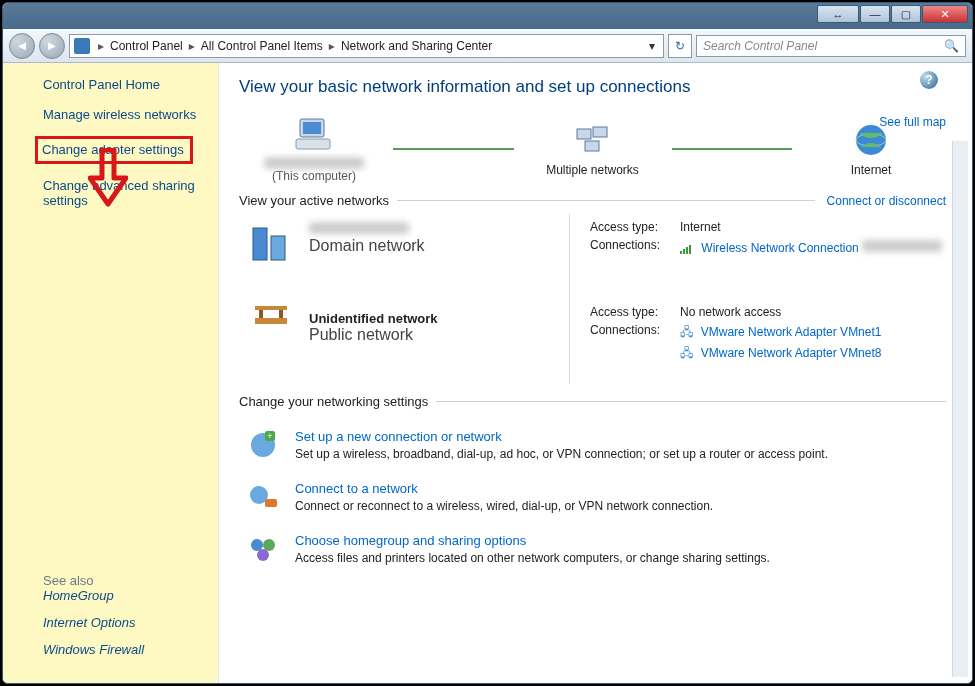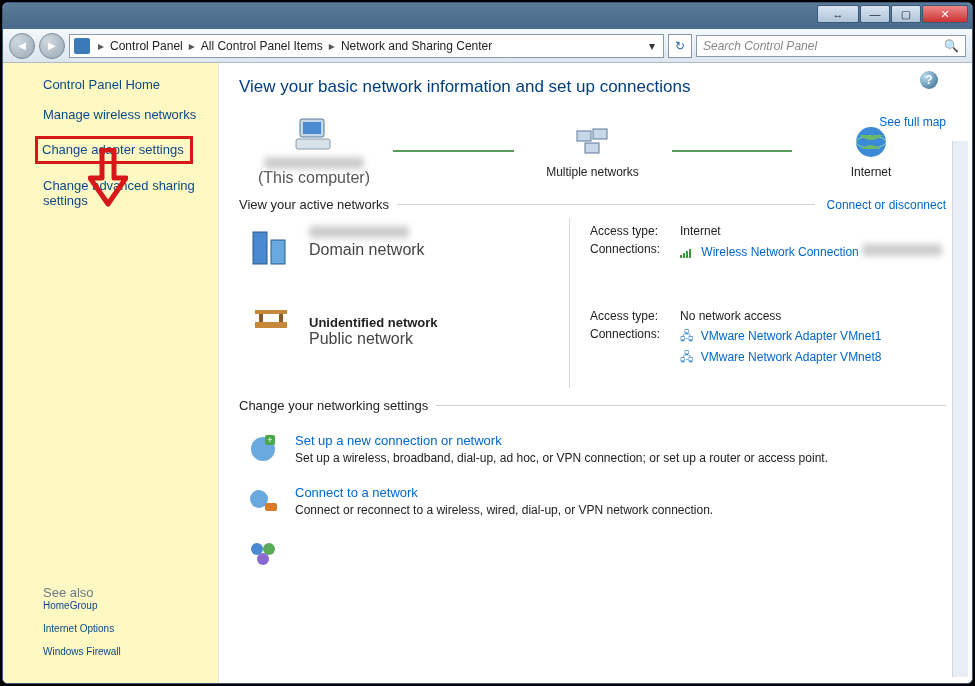--- a/index.html
+++ b/index.html
@@ -98,39 +98,39 @@
   border: 3px solid #d81818;
   padding: 3px 6px 3px 4px;
   margin-left: -8px;
   display:inline-block;
 }
 .arrow-annot {
   position:absolute; left: 85px; top: 85px;
   width: 40px; height: 60px;
 }
 .see-also { margin-top: auto; color:#6a7a8a; font-size:13px; margin-bottom:0;}
-.see-item { color:#0a4a8a; font-size:10px; margin-bottom:12px; cursor:pointer;}
+.see-item { color:#0a4a8a; font-size:13px; margin-bottom:12px; cursor:pointer;font-style:italic;}
 .main {
   flex:1; padding: 14px 26px 14px 20px; overflow:auto; position:relative;
   border-left: 1px solid #dfe6ec;
 }
 .help-icon {
   position:absolute; top: 8px; right: 34px;
   width:18px; height:18px; border-radius:50%;
   background: radial-gradient(circle at 30% 30%, #bde, #58a 70%);
   color:#fff; font-size:12px; font-weight:bold;
   display:flex;align-items:center;justify-content:center;
 }
 h1.page-title { color:#003e7e; font-size:17px; font-weight:400; margin-bottom:18px;}
 .netmap { display:flex; align-items:center; justify-content:center; gap:0; margin-bottom:8px; position:relative;}
 .netmap-link { position:absolute; right:0; top:0; color:#0066cc; font-size:12px; cursor:pointer;}
 .netnode { display:flex; flex-direction:column; align-items:center; width:150px;}
 .netnode-icon { width:40px; height:38px; }
 .netnode-label { font-size:12px; color:#222; margin-top:4px;}
-.netnode-sub { font-size:16px; color:#555;}
+.netnode-sub { font-size:12px; color:#555;}
 .netline { flex:1; border-top: 2px double #5a9a5a; height:0; margin: 0 4px; min-width:90px;}
 .section-title { font-size:13px; color:#222; margin: 10px 0 2px 0; display:flex; align-items:center;}
 .section-title .rule { flex:1; border-top:1px solid #c8d0d8; margin-left:8px;}
 .section-title .rlink { color:#0066cc; font-size:12px; margin-left:12px; cursor:pointer;}
 .active-nets { display:flex; gap: 0; margin-top: 6px;}
 .net-left { width: 330px; padding: 8px 0 8px 10px;}
 .net-entry { display:flex; align-items:flex-start; gap:16px; margin-bottom: 32px;}
 .net-entry .icn { width:44px; height:44px; }
 .net-entry .txt .name { font-size:13px; color:#222;}
 .net-entry .txt .type { font-size:16px; color:#444;}
@@ -341,19 +341,23 @@
             <div class="t">Connect to a network</div>
             <div class="d">Connect or reconnect to a wireless, wired, dial-up, or VPN network connection.</div>
           </div>
         </div>
         <div class="setting-item">
           <svg class="icn" viewBox="0 0 32 32">
               <circle cx="10" cy="12" r="6" fill="#4a8ad0"></circle>
               <circle cx="22" cy="12" r="6" fill="#5aaa5a"></circle>
               <circle cx="16" cy="22" r="6" fill="#8a6ad0"></circle>
             </svg>
+          <div class="txt">
+            <div class="t">Choose homegroup and sharing options</div>
+            <div class="d">Access files and printers located on other network computers, or change sharing settings.</div>
+          </div>
         </div>
       </div>
     </div>
 
     <div class="scrollbar"></div>
   </div>
 </div>
 
 </body></html>

